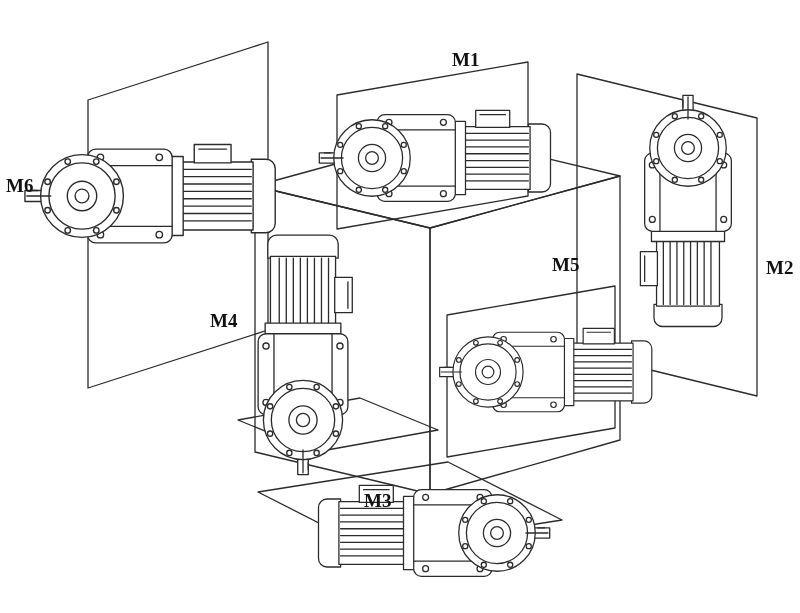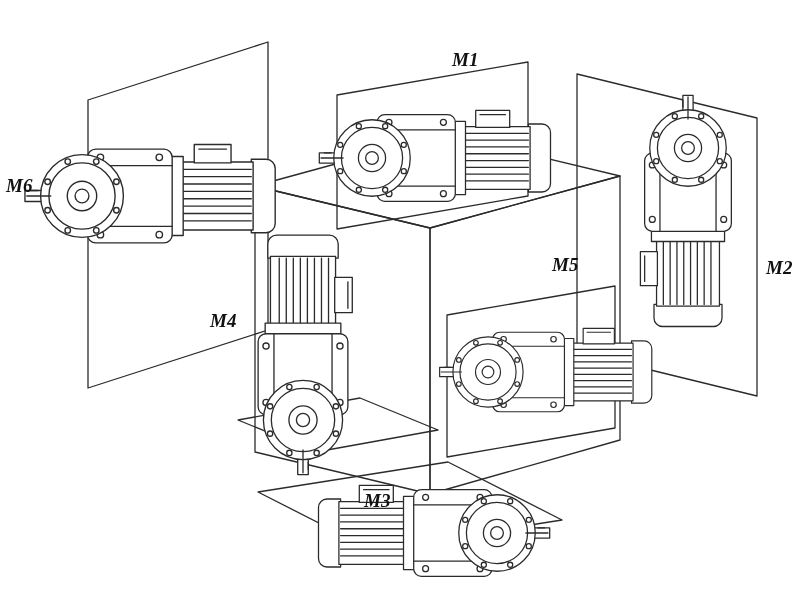--- a/index.html
+++ b/index.html
@@ -9,21 +9,20 @@
     width: 800px;
     height: 613px;
     overflow: hidden;
     font-family: "Liberation Serif", "DejaVu Serif", serif;
   }
   .stage {
     position: relative;
     width: 800px;
     height: 613px;
     background: #ffffff;
-    font-style: italic;
   }
   svg { display: block; }
   text.pos-label {
     font-family: "Liberation Serif", "DejaVu Serif", serif;
     font-weight: bold;
     font-size: 19px;
     stroke: none;
   }
 </style>
 </head>

